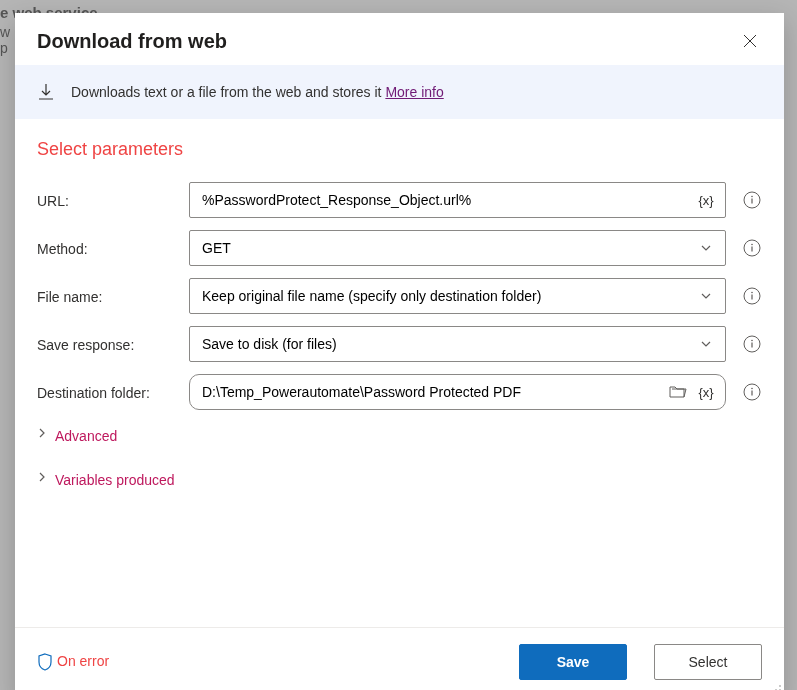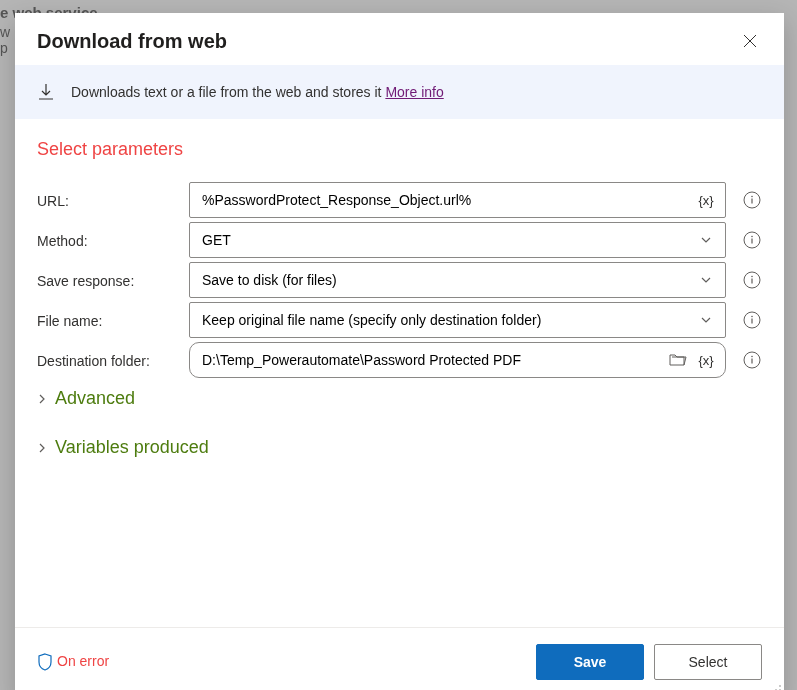--- a/index.html
+++ b/index.html
@@ -78,21 +78,21 @@
     }
     .section-title {
       font-size: 18px;
       font-weight: 400;
       color: #ef4444;
       margin-bottom: 22px;
     }
     .form-row {
       display: flex;
       align-items: center;
-      margin-bottom: 4px;
+      margin-bottom: 12px;
       gap: 10px;
     }
     .form-label {
       width: 126px;
       font-size: 14px;
       color: #323130;
       flex-shrink: 0;
       padding-top: 2px;
     }
     .input-container {
@@ -149,46 +149,45 @@
       height: 20px;
       flex-shrink: 0;
       display: flex;
       align-items: center;
       justify-content: center;
       margin-left: 6px;
       cursor: pointer;
     }
     .expander {
       display: flex;
-      align-items: center;
       gap: 8px;
       padding: 6px 0;
       cursor: pointer;
-      font-size: 18px;
-      color: #4d7c0f;
+      font-size: 14px;
+      color: #be185d;
       margin-bottom: 16px;
     }
     .modal-footer {
       display: flex;
       align-items: center;
       justify-content: space-between;
       padding: 16px 22px 18px 22px;
       border-top: 1px solid #edebe9;
     }
     .on-error {
       display: flex;
       align-items: flex-start;
       gap: 4px;
       color: #ef4444;
       font-size: 14px;
       cursor: pointer;
     }
     .footer-buttons {
       display: flex;
-      gap: 10px;
+      gap: 27px;
     }
     .btn {
       min-width: 108px;
       height: 36px;
       border-radius: 2px;
       font-size: 14px;
       font-family: inherit;
       cursor: pointer;
       border: 1px solid #8a8886;
       background: #fff;
@@ -270,42 +269,42 @@
       <div class="help-icon">
         <svg width="18" height="18" viewBox="0 0 18 18">
             <circle cx="9" cy="9" r="8" stroke="#605e5c" fill="none"></circle>
             <circle cx="9" cy="5.5" r="0.8" fill="#605e5c"></circle>
             <rect x="8.4" y="7.5" width="1.2" height="5" fill="#605e5c"></rect>
           </svg>
       </div>
     </div>
 
     <div class="form-row">
-      <div class="form-label">Save response:</div>
-      <div class="input-container">
-        <button class="select-input">Save to disk (for files)</button>
+      <div class="form-label">File name:</div>
+      <div class="input-container">
+        <button class="select-input">Keep original file name (specify only destination folder)</button>
         <span class="input-icon">
           <svg width="12" height="12" viewBox="0 0 12 12">
               <path d="M2 4 L6 8 L10 4" stroke="#605e5c" stroke-width="1.2" fill="none"></path>
             </svg>
         </span>
       </div>
       <div class="help-icon">
         <svg width="18" height="18" viewBox="0 0 18 18">
             <circle cx="9" cy="9" r="8" stroke="#605e5c" fill="none"></circle>
             <circle cx="9" cy="5.5" r="0.8" fill="#605e5c"></circle>
             <rect x="8.4" y="7.5" width="1.2" height="5" fill="#605e5c"></rect>
           </svg>
       </div>
     </div>
 
     <div class="form-row">
-      <div class="form-label">File name:</div>
-      <div class="input-container">
-        <button class="select-input">Keep original file name (specify only destination folder)</button>
+      <div class="form-label">Save response:</div>
+      <div class="input-container">
+        <button class="select-input">Save to disk (for files)</button>
         <span class="input-icon">
           <svg width="12" height="12" viewBox="0 0 12 12">
               <path d="M2 4 L6 8 L10 4" stroke="#605e5c" stroke-width="1.2" fill="none"></path>
             </svg>
         </span>
       </div>
       <div class="help-icon">
         <svg width="18" height="18" viewBox="0 0 18 18">
             <circle cx="9" cy="9" r="8" stroke="#605e5c" fill="none"></circle>
             <circle cx="9" cy="5.5" r="0.8" fill="#605e5c"></circle>

